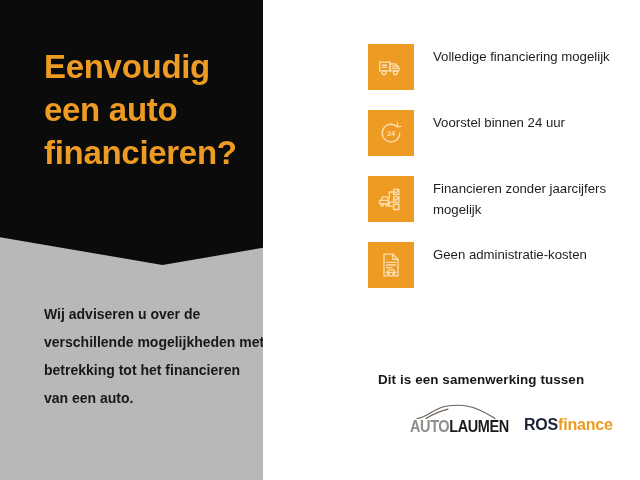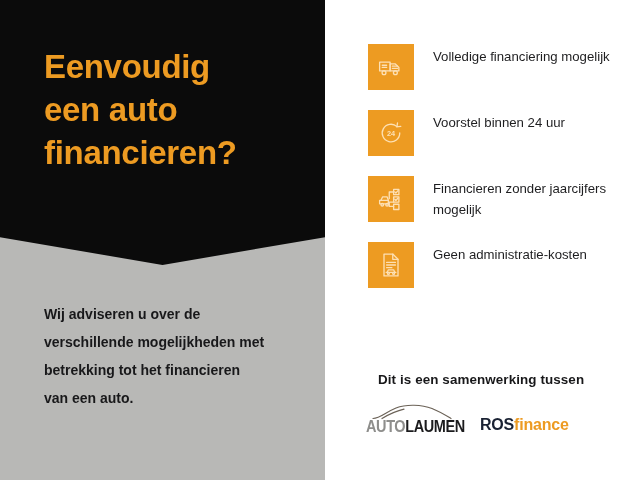--- a/index.html
+++ b/index.html
@@ -7,21 +7,21 @@
   body {
     font-family:"Liberation Sans", sans-serif;
     background:#ffffff;
     overflow:hidden;
     position:relative;
   }
   .banner { position:relative; width:640px; height:480px; background:#ffffff; }
 
   
   .left-panel {
-    position:absolute; left:0; top:0; width:325px; height:480px;
+    position:absolute; left:0; top:0; width:263px; height:480px;
     background:#b8b8b6;
     overflow:hidden;
   }
   .left-black {
     position:absolute; left:0; top:0; width:325px; height:265px;
     background:#0b0b0b;
     clip-path: polygon(0 0, 100% 0, 100% 89.5%, 50% 100%, 0 89.5%);
   }
   .headline {
     position:absolute; left:44px; top:46px; width:270px;
@@ -77,21 +77,21 @@
   .partner {
     position:absolute; left:366px; top:372px; width:270px;
   }
   .partner-title {
     color:#18181a; font-size:13.4px; font-weight:bold; letter-spacing:0.1px;
     white-space:nowrap;
     padding-left:12px;
   }
   .logos { display:flex; align-items:flex-end; gap:22px; margin-top:16px; }
 
-  .logo-laumen { position:relative; width:92px; height:32px; }
+  .logo-laumen { position:relative; width:92px; height:32px;margin-left:44px; }
   .logo-laumen .arc { position:absolute; left:6px; top:0; }
   .logo-laumen .words {
     position:absolute; left:0; bottom:0;
     font-size:14.5px; font-weight:bold; letter-spacing:-0.4px;
     font-family:"Liberation Sans", sans-serif;
     transform:scaleY(1.12); transform-origin:bottom left;
   }
   .logo-laumen .w-auto { color:#8e8e8c; }
   .logo-laumen .w-laumen { color:#1b1b1d; }
 

